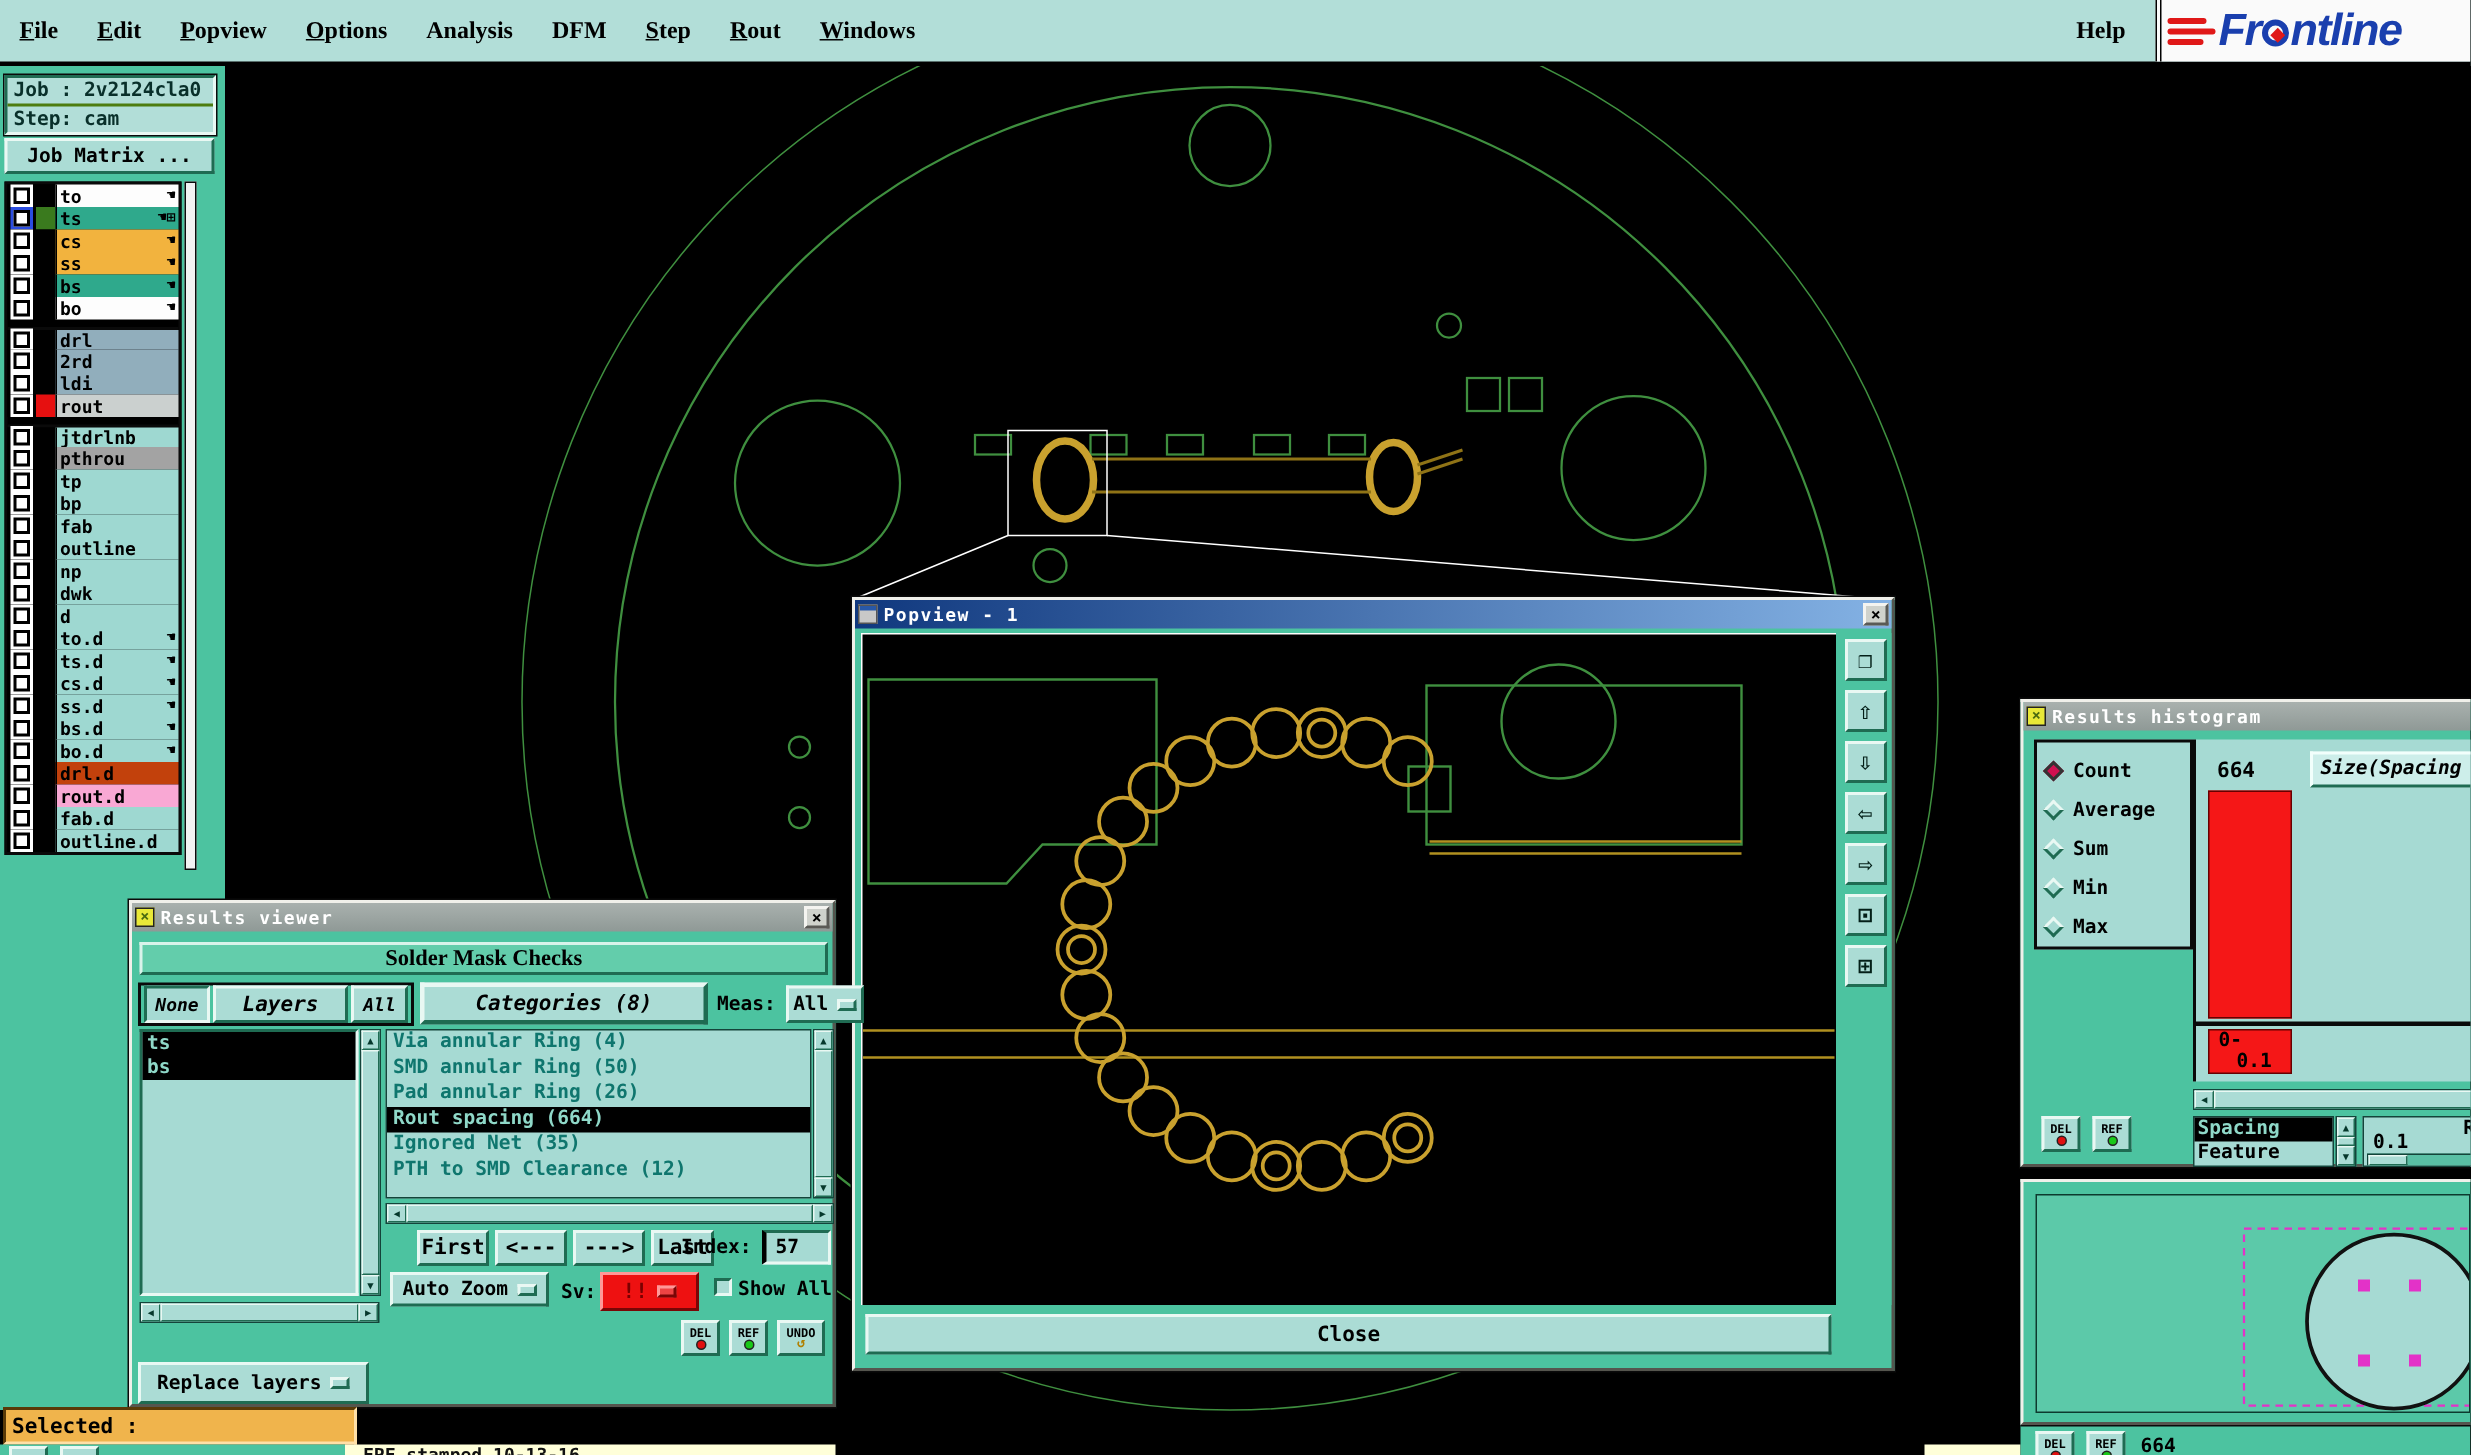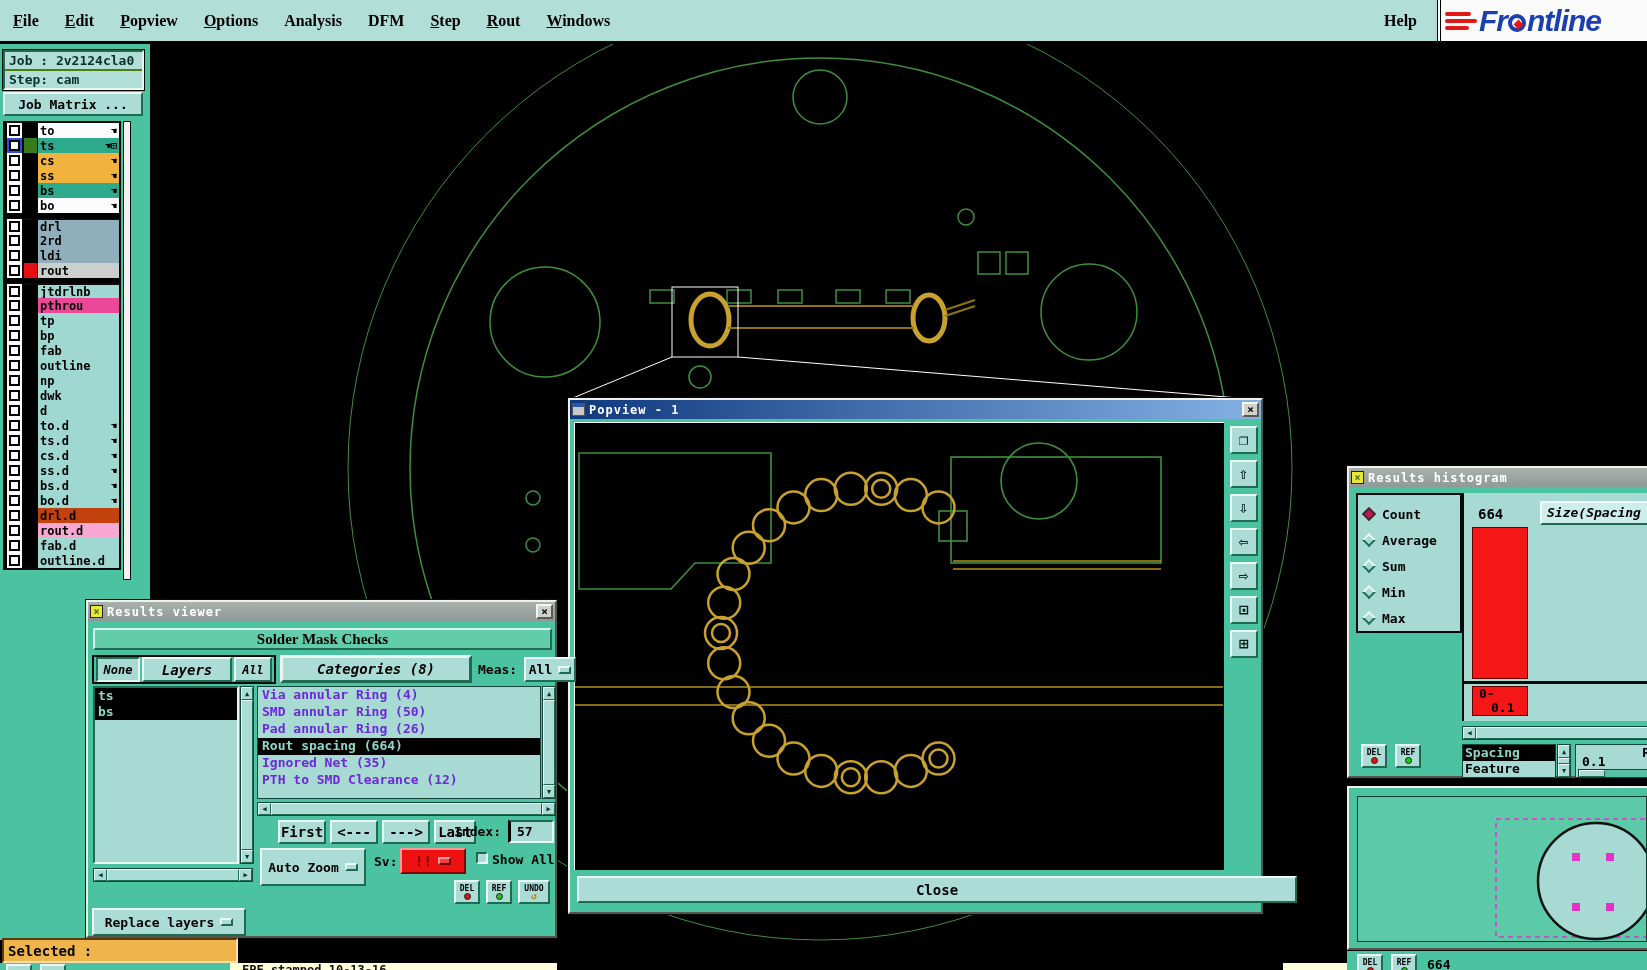--- a/index.html
+++ b/index.html
@@ -65,37 +65,37 @@
   
   .viewer{left:86px;top:600px;width:471px;height:338px;}
   .banner{left:5px;top:26px;width:459px;height:22px;background:#63cdab;border:2px solid;border-color:#d9f3ea #1f6b52 #1f6b52 #d9f3ea;text-align:center;font-family:"Liberation Serif",serif;font-size:15px;line-height:18px;color:#000;}
   .lgrp{left:4px;top:53px;width:184px;height:29px;border:2px solid #0a0a0a;background:var(--teal);display:flex;align-items:center;}
   .noneb,.allb{font-style:italic;font-size:12px;height:23px;}
   .ital{font-style:italic;}
   .vlist{left:5px;top:84px;width:146px;height:178px;}
   .vlist .row{height:16px;font-size:13px;color:#000;padding:0 3px;white-space:nowrap;}
   .vlist .row.sel,.cats .row.sel{background:#000;color:#8fd8c8;}
   .cats{left:169px;top:84px;width:284px;height:113px;background:var(--list);border:1px solid #14443a;overflow:hidden;}
-  .cats .row{height:17px;font-size:13px;color:#6d28d9;padding:0 4px;white-space:nowrap;}
+  .cats .row{height:17px;font-size:13px;color:#0f766e;padding:0 4px;white-space:nowrap;}
   .navrow .btn{font-size:14px;}
   .redbtn{background:var(--red);border:2px solid;border-color:#ff9898 #7a0606 #7a0606 #ff9898;color:#7a0000;font-size:14px;display:flex;align-items:center;justify-content:center;}
   .redbtn .tick{background:#e44;border-color:#ff9898 #7a0606 #7a0606 #ff9898;}
   .chk{width:12px;height:12px;background:var(--pale);border:2px solid;border-color:#1f6b52 #e9f8f3 #e9f8f3 #1f6b52;display:inline-block;}
   .mini{flex-direction:column;font-size:8px;line-height:8px;padding-top:1px;}
   .dot{width:7px;height:7px;border-radius:50%;border:1px solid #222;}
   .dot.r{background:#e01010;} .dot.g{background:#18c818;}
   .statusbar{left:240px;top:938px;width:317px;height:25px;background:var(--teal);border:1px solid #0a0a0a;display:flex;align-items:center;justify-content:center;font-size:14px;color:#000;}
   .selbox{left:2px;top:938px;width:236px;height:25px;background:#f0b44c;border:2px solid;border-color:#5a3a08 #ffe0a8 #ffe0a8 #5a3a08;font-size:14px;color:#000;display:flex;align-items:center;padding:0 4px;overflow:hidden;}
   .ystrip{background:#ffffd9;overflow:hidden;font-size:12px;color:#111;white-space:nowrap;}
   
   .popview{left:568px;top:398px;width:695px;height:516px;}
   .pvcanvas{left:4px;top:22px;width:650px;height:448px;background:#000;border-left:1px solid #fff;border-top:1px solid #fff;overflow:hidden;}
   .pvtools{left:656px;top:22px;width:35px;height:448px;background:var(--teal);display:flex;flex-direction:column;align-items:center;padding-top:4px;gap:6px;}
   .toolbtn{width:28px;height:28px;font-size:16px;line-height:24px;text-align:center;color:#031f18;}
-  .pvclose{left:7px;top:476px;width:720px;height:27px;font-size:14px;}
+  .pvclose{left:7px;top:476px;width:644px;height:27px;font-size:14px;}
   
   .histo{left:1347px;top:466px;width:304px;height:312px;}
   .radiopanel{left:7px;top:25px;width:106px;height:140px;background:var(--list);border:2px solid #0a0a0a;padding:6px 0 0 6px;}
   .radio{display:flex;align-items:center;gap:8px;height:26px;font-size:13px;color:#000;}
   .dia{width:10px;height:10px;transform:rotate(45deg);background:var(--list);border:2px solid;border-color:#e9f8f3 #1f6b52 #1f6b52 #e9f8f3;}
   .radio.on .dia{background:#d01050;border-color:#333;}
   .chart{left:113px;top:25px;width:191px;height:228px;background:var(--list);border-left:2px solid #0a0a0a;overflow:hidden;}
   .sizebox{position:absolute;left:76px;top:8px;width:120px;height:24px;background:#cdeeea;border:2px solid;border-color:#f2fffc #1f6b52 #1f6b52 #f2fffc;font-style:italic;font-size:13px;line-height:20px;padding-left:5px;white-space:nowrap;}
   .bar{position:absolute;left:8px;top:34px;width:56px;height:152px;background:#f51717;border:1px solid #600;}
   .barlabel{position:absolute;left:14px;top:13px;font-size:14px;color:#000;}
@@ -297,21 +297,21 @@
           <span class="ltxt">jtdrlnb</span>
           <span class="licon"></span>
         </span>
       </div>
 
       <div class="lrow">
         <span class="lchk">
           <span class="box"></span>
         </span>
         <span class="lsw" style="background: rgb(0, 0, 0);"></span>
-        <span class="lname" style="background: #ec4899;">
+        <span class="lname" style="background: #a3a3a3;">
           <span class="ltxt">pthrou</span>
           <span class="licon"></span>
         </span>
       </div>
 
       <div class="lrow">
         <span class="lchk">
           <span class="box"></span>
         </span>
         <span class="lsw" style="background: rgb(0, 0, 0);"></span>
@@ -606,21 +606,21 @@
         <span class="sarrow">▶</span>
     </div>
     <div class="abs navrow" style="left:169px;top:218px;width:300px;height:24px;display:flex;gap:4px;padding-left:21px;">
       <div class="btn raised" style="width:48px;">First</div>
       <div class="btn raised" style="width:48px;">&lt;---</div>
       <div class="btn raised" style="width:48px;">---&gt;</div>
       <div class="btn raised" style="width:42px;">Last</div>
     </div>
     <span class="abs" style="left:366px;top:222px;font-size:13px;">Index:</span>
     <div class="abs sunken" style="left:420px;top:218px;width:46px;height:23px;font-size:13px;padding:2px 2px 0 6px;border-left:3px solid #000;">57</div>
-    <div class="abs btn raised" style="left:172px;top:246px;width:106px;height:38px;">
+    <div class="abs btn raised" style="left:172px;top:246px;width:106px;height:23px;">
         <span>Auto Zoom</span>
         <span class="tick"></span>
       </div>
     <span class="abs" style="left:286px;top:252px;font-size:13px;">Sv:</span>
     <div class="abs redbtn" style="left:312px;top:246px;width:66px;height:26px;">
         <span>!!</span>
         <span class="tick"></span>
       </div>
     <span class="abs chk" style="left:388px;top:250px;"></span>
     <span class="abs" style="left:404px;top:250px;font-size:13px;">Show All</span>

